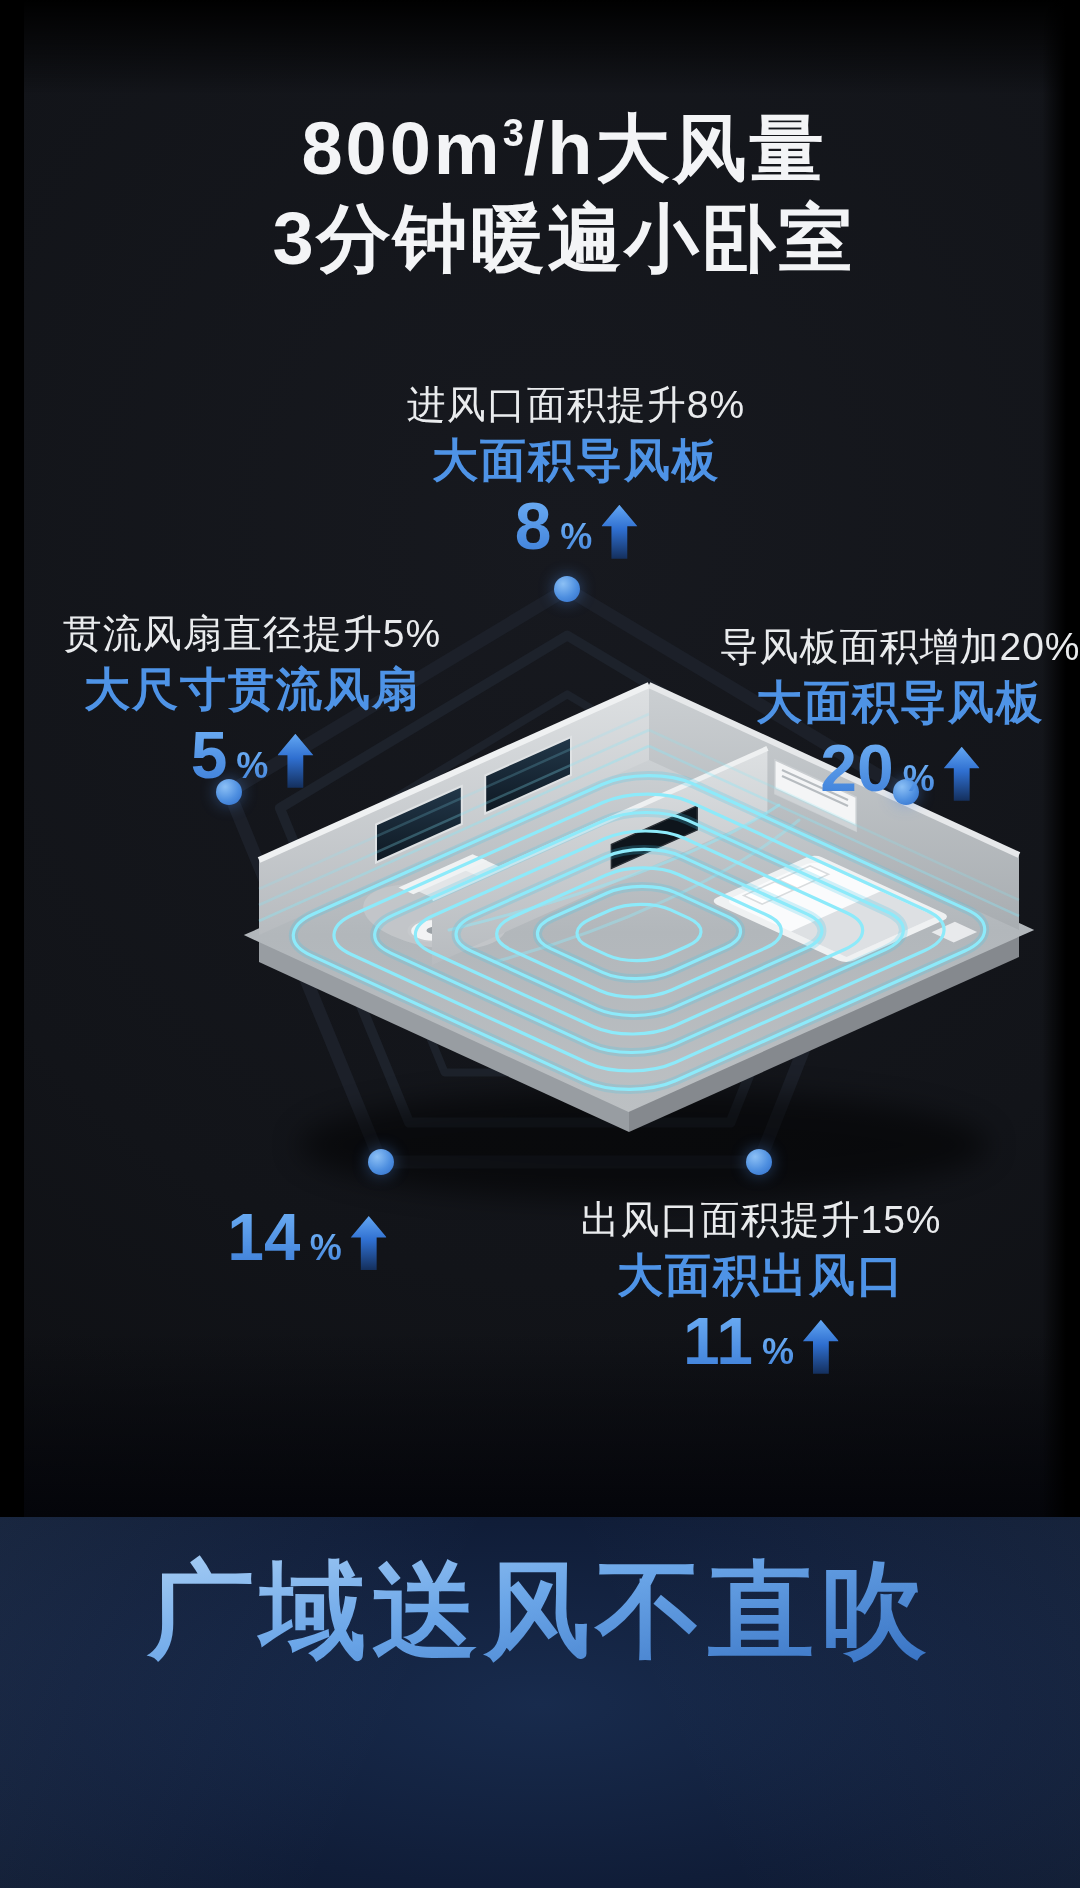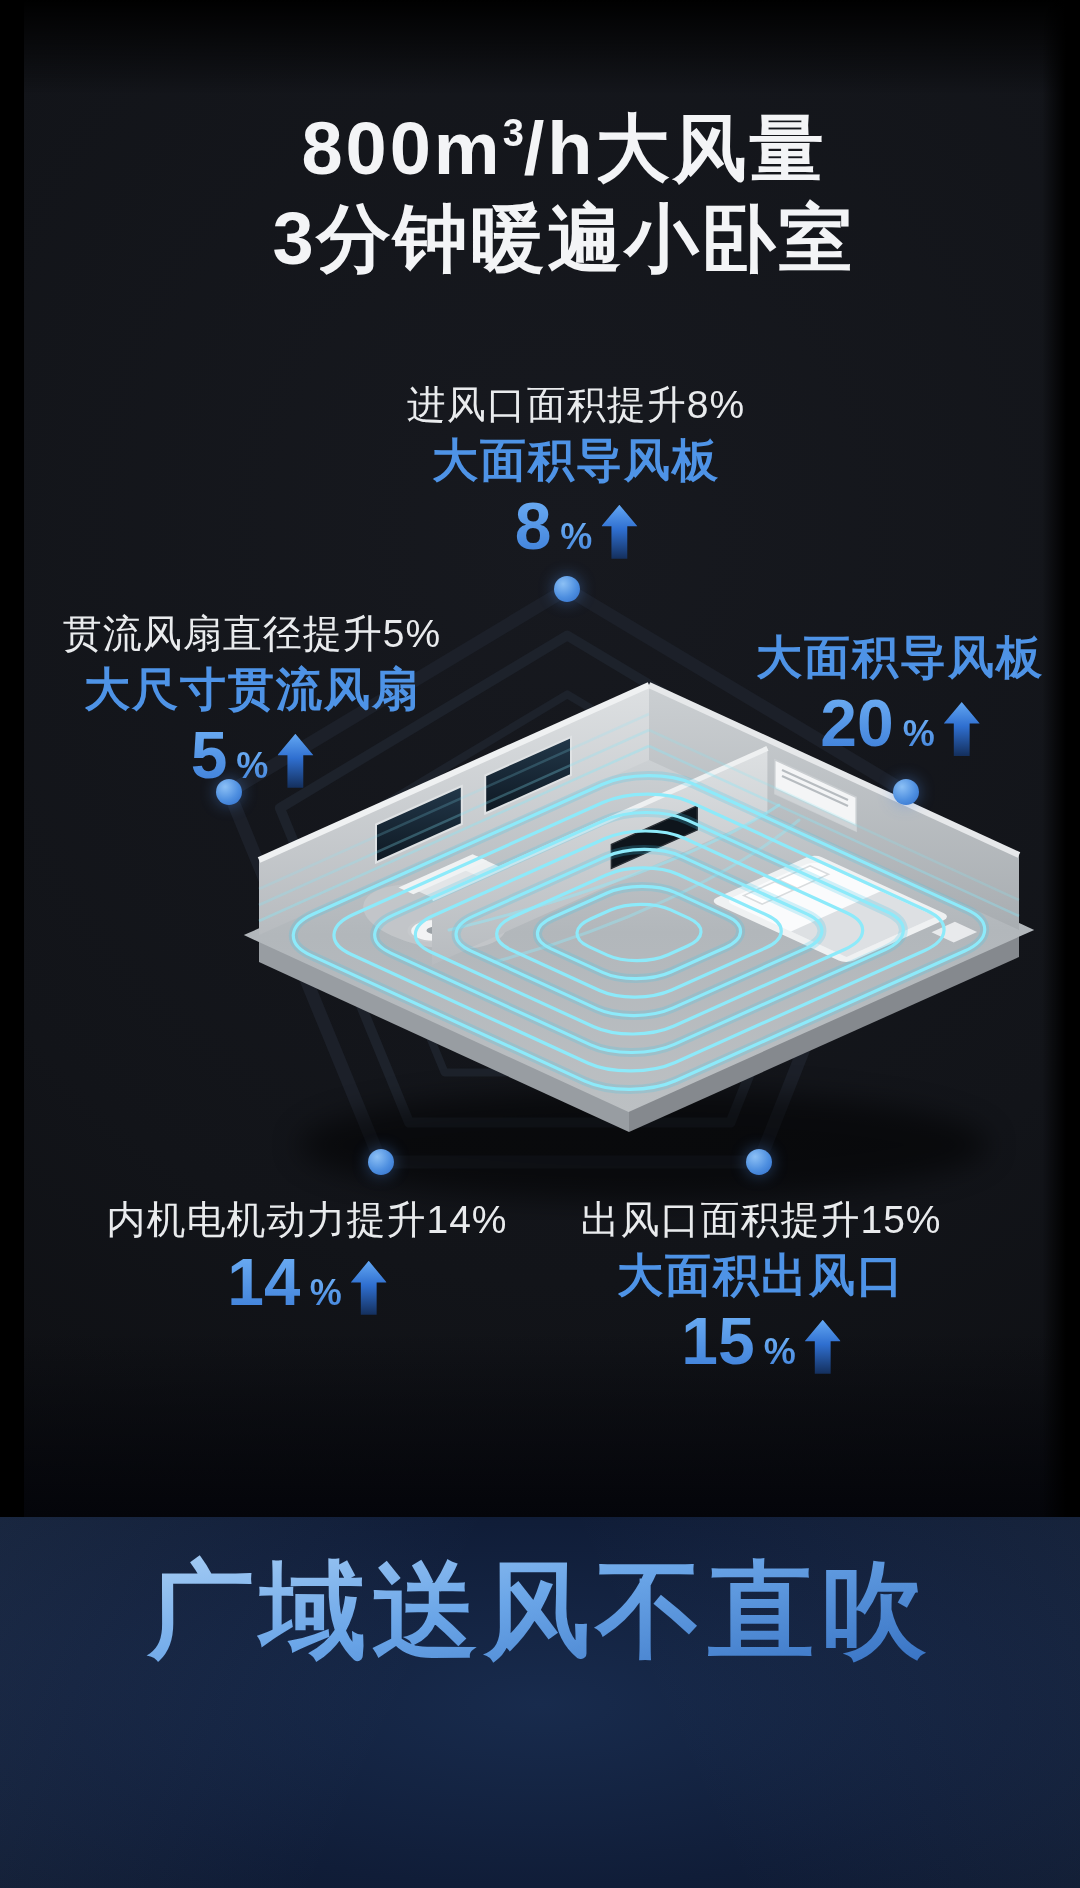--- a/index.html
+++ b/index.html
@@ -201,42 +201,42 @@
       <div class="label">贯流风扇直径提升5%</div>
       <div class="name">大尺寸贯流风扇</div>
       <div class="valrow">
         <span class="value">5</span>
         <span class="unit">%</span>
         <span class="arrow"></span>
       </div>
     </div>
 
     <div class="stat stat-right">
+      <div class="label">导风板面积增加20%</div>
       <div class="name">大面积导风板</div>
       <div class="valrow">
         <span class="value">20</span>
         <span class="unit">%</span>
         <span class="arrow"></span>
       </div>
     </div>
 
     <div class="stat stat-bl">
-      <div class="label">内机电机动力提升14%</div>
       <div class="valrow">
         <span class="value">14</span>
         <span class="unit">%</span>
         <span class="arrow"></span>
       </div>
     </div>
 
     <div class="stat stat-br">
       <div class="label">出风口面积提升15%</div>
       <div class="name">大面积出风口</div>
       <div class="valrow">
-        <span class="value">15</span>
+        <span class="value">11</span>
         <span class="unit">%</span>
         <span class="arrow"></span>
       </div>
     </div>
 
     <div class="dot dot-top"></div>
     <div class="dot dot-left"></div>
     <div class="dot dot-right"></div>
     <div class="dot dot-bl"></div>
     <div class="dot dot-br"></div>

